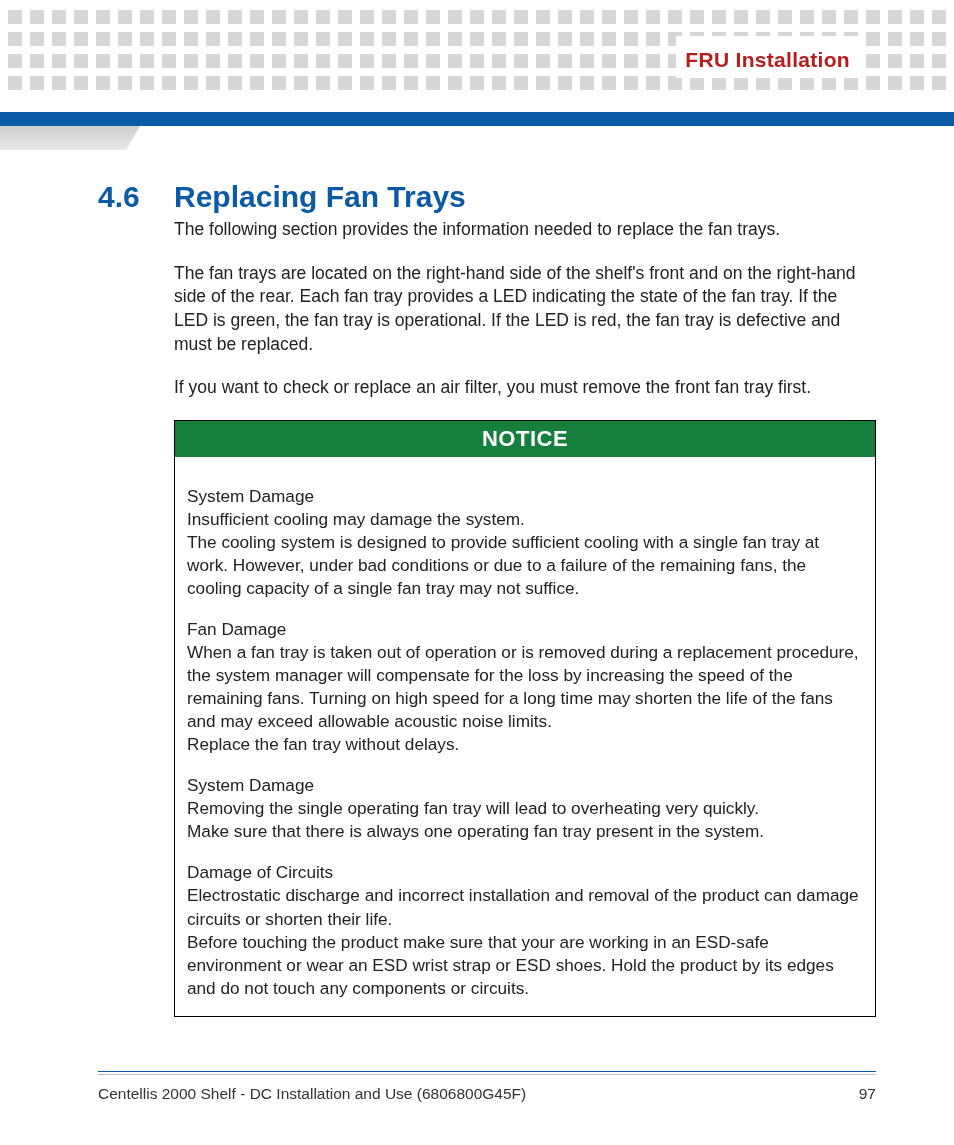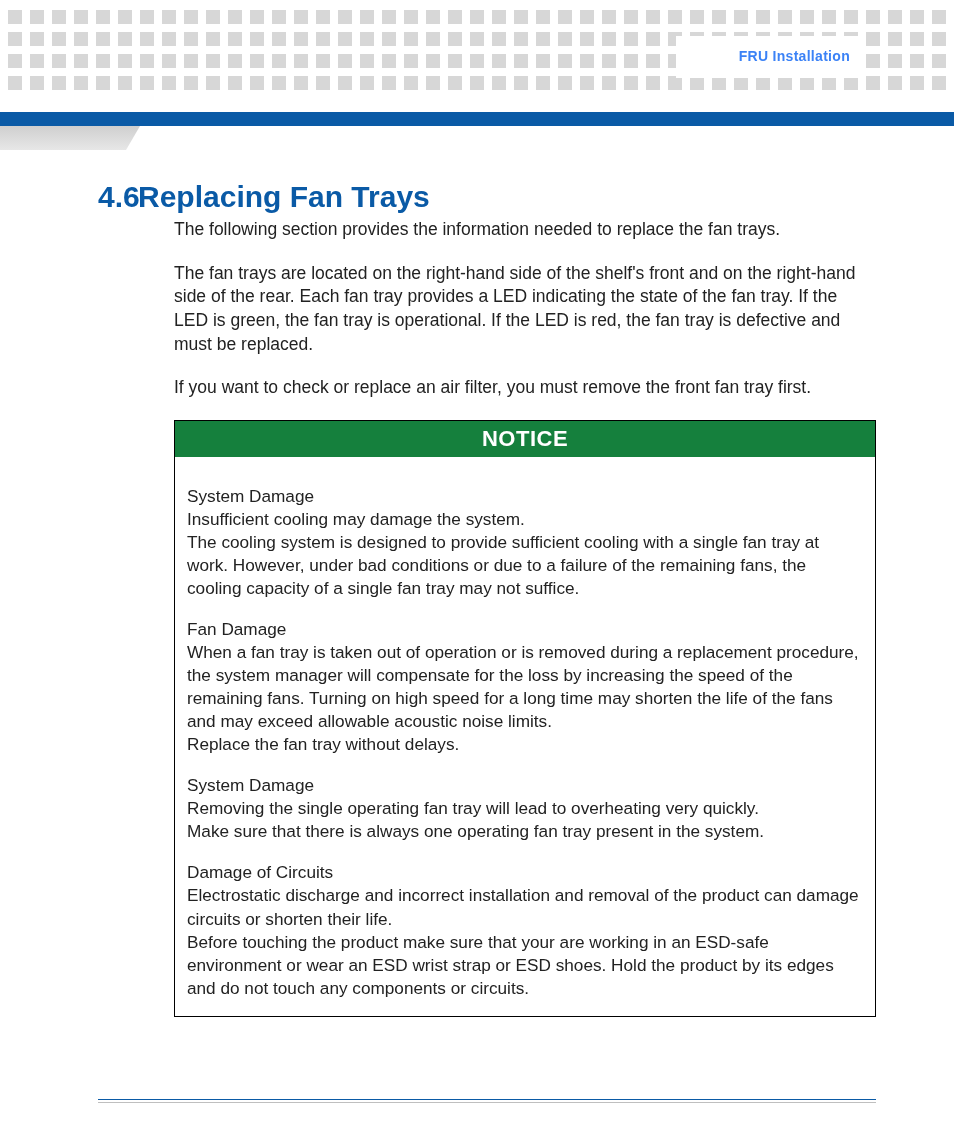--- a/index.html
+++ b/index.html
@@ -18,23 +18,23 @@
     height: 96px;
     display: flex; flex-direction: column; gap: 8px;
     padding: 0 8px;
   }
   .dot-row { display: flex; gap: 8px; }
   .dot { width: 14px; height: 14px; background: #d7d7d7; flex: 0 0 14px; }
   .header-title {
     position: absolute;
     top: 48px;
     right: 98px;
-    color: #3b82f6;
+    color: #b91c1c;
     font-weight: 700;
-    font-size: 14px;
+    font-size: 21px;
     letter-spacing: 0.3px;
     background: #fff;
     padding: 0 6px;
   }
   .blue-bar {
     position: absolute;
     top: 112px; left: 0; right: 0;
     height: 14px;
     background: #0a5aa6;
   }
@@ -43,21 +43,21 @@
     top: 126px; left: 0;
     width: 140px; height: 24px;
     background: linear-gradient(#cfcfcf, #e7e7e7);
     clip-path: polygon(0 0, 100% 0, 90% 100%, 0 100%);
   }
   .content {
     position: absolute;
     top: 180px;
     left: 98px; right: 78px;
   }
-  .sec-row { display: flex; }
+  .sec-row { display: flex; gap: 36px; }
   .sec-num {
     color: #0a5aa6; font-weight: 700; font-size: 30px;
     width: 40px; flex: 0 0 auto; line-height: 1.1;
   }
   .sec-title {
     color: #0a5aa6; font-weight: 700; font-size: 30px; line-height: 1.1;
   }
   .body-col { margin-left: 76px; margin-top: 5px; }
   .para { font-size: 17.5px; line-height: 1.35; margin-bottom: 20px; }
   .notice-box {
@@ -322,13 +322,17 @@
             <div>Before touching the product make sure that your are working in an ESD-safe environment or wear an ESD wrist strap or ESD shoes. Hold the product by its edges and do not touch any components or circuits.</div>
           </div>
         </div>
     </div>
   </div>
 </div>
 
 <div class="footer">
   <div class="footer-rule-blue"></div>
   <div class="footer-rule-gray"></div>
+  <div class="footer-row">
+    <span>Centellis 2000 Shelf - DC Installation and Use (6806800G45F)</span>
+    <span>97</span>
+  </div>
 </div>
 
 </body></html>

